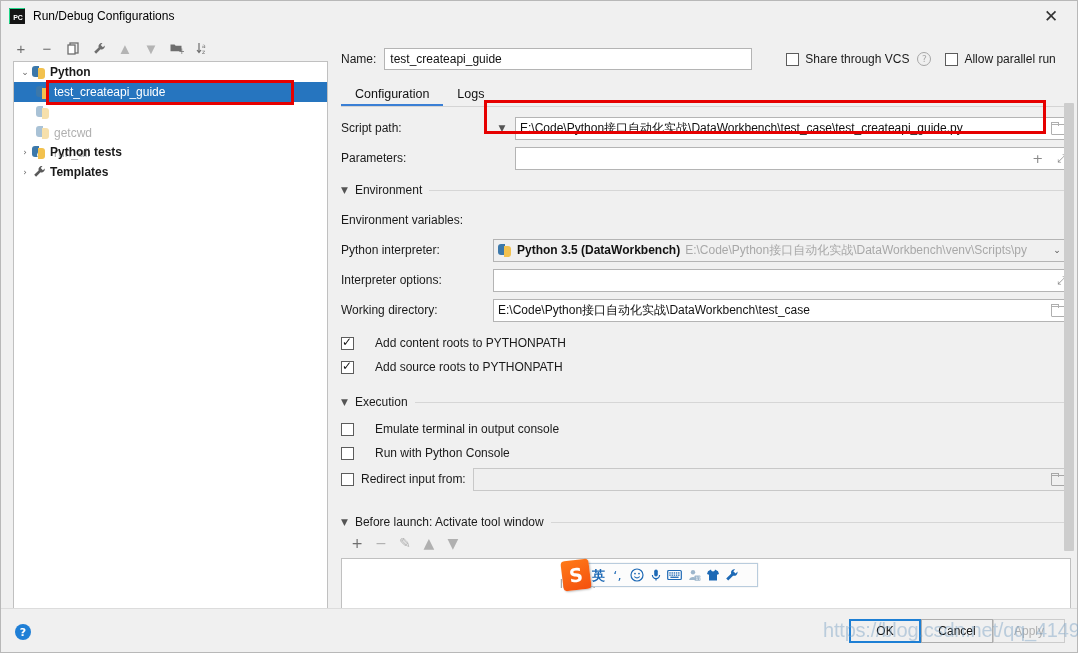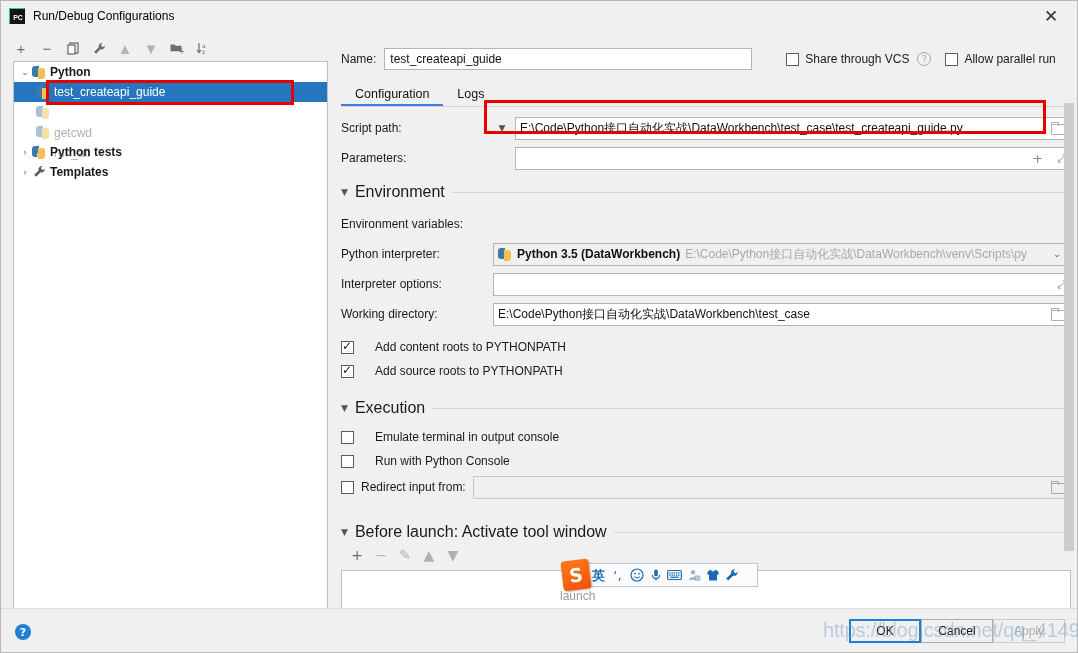--- a/index.html
+++ b/index.html
@@ -222,21 +222,21 @@
     content:""; position:absolute; left:6px; top:3px; width:7px; height:11px;
     background:#f2c14e; border-radius:0 3px 3px 0;
   }
   .interp-name { font-weight: bold; color: #111; }
   .interp-path { color: #a8a8a8; margin-left: 5px; overflow:hidden; }
 
   .section {
     display: flex; align-items: center; margin: 10px 0 8px 0; gap: 7px;
   }
   .sec-arrow { color: #555; font-size: 9px; font-family: "DejaVu Sans", sans-serif; }
-  .sec-title { font-size: 16px; color: #1a1a1a; white-space: nowrap; }
+  .sec-title { font-size: 12px; color: #1a1a1a; white-space: nowrap; }
   .sec-rule { flex: 1; height: 1px; background: #d6d6d6; }
 
   .cbrow { display: flex; align-items: center; gap: 21px; height: 24px; }
   .cbrow .lbl { font-size: 12px; }
 
   .redirect-row { display: flex; align-items: center; gap: 7px; height: 28px; }
   .redirect-input {
     flex: 1; height: 23px; border: 1px solid #c8c8c8; background: #efefef;
     display: flex; align-items: center; padding: 0 4px;
   }

